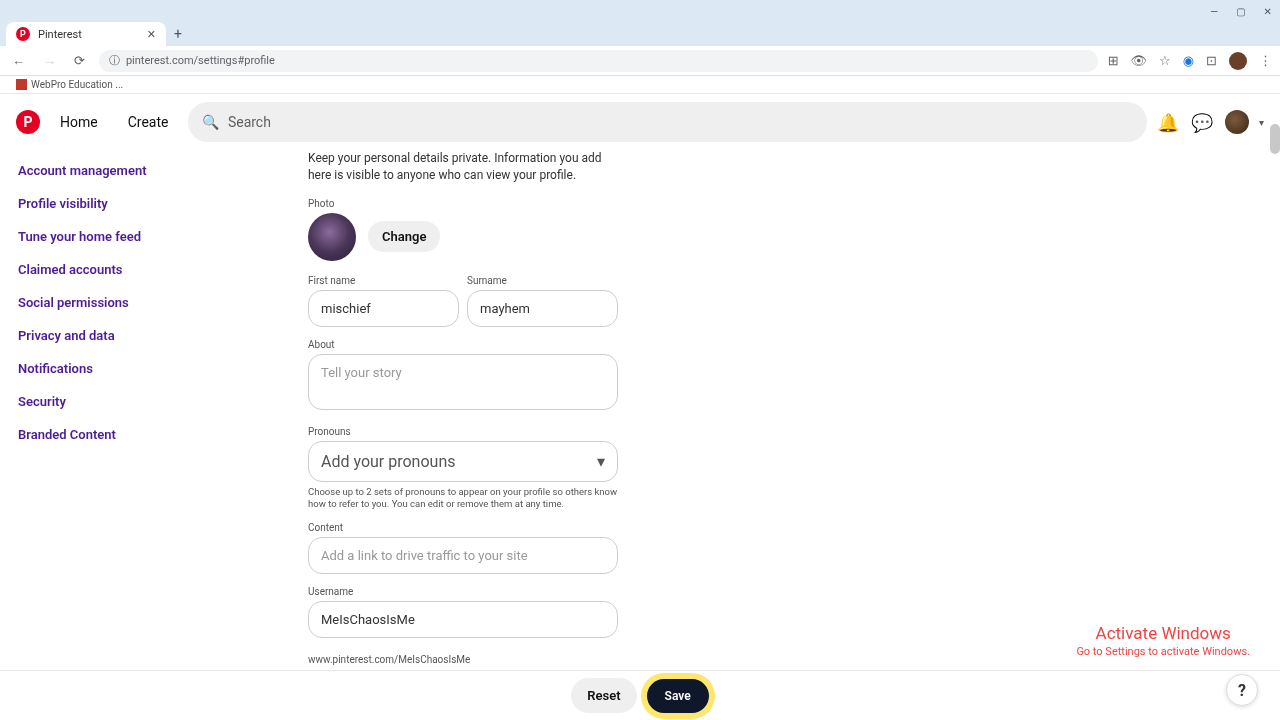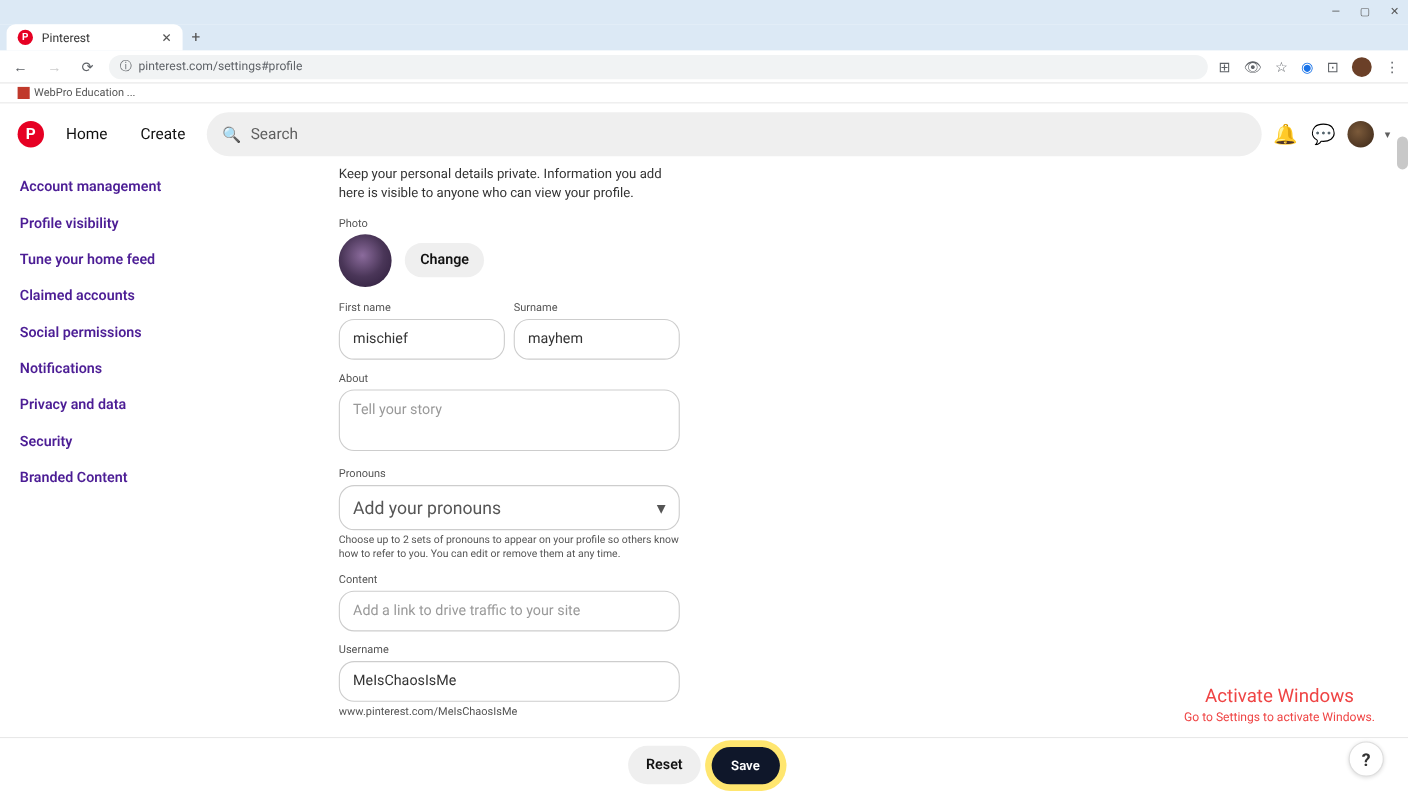--- a/index.html
+++ b/index.html
@@ -42,21 +42,21 @@
 .photo-row{display:flex;align-items:center;gap:12px;margin-bottom:14px}
 .photo{width:48px;height:48px;border-radius:50%;background:radial-gradient(circle at 45% 40%,#8b6b9c 0%,#4a3658 50%,#2a1a38 100%)}
 .btn-gray{background:#efefef;border:none;border-radius:20px;padding:8px 14px;font-size:13px;font-weight:600;color:#111;cursor:pointer}
 .row{display:flex;gap:8px}
 .field{margin-bottom:12px;flex:1}
 .input{width:100%;border:1.5px solid #cdcdcd;border-radius:14px;padding:10px 12px;font-size:13px;color:#333;outline:none;background:#fff}
 .input::placeholder{color:#999}
 textarea.input{height:56px;resize:none;font-family:inherit}
 .select{width:100%;border:1.5px solid #cdcdcd;border-radius:14px;padding:10px 12px;font-size:16px;color:#555;background:#fff;display:flex;justify-content:space-between;align-items:center;cursor:pointer}
 .help{font-size:9.5px;color:#555;line-height:1.3;margin-top:4px}
-.url-help{font-size:10px;color:#555;margin-top:4px}
+.url-help{font-size:10px;color:#555;margin-top:16px}
 
 
 .footer{position:absolute;bottom:0;left:0;right:0;height:50px;border-top:1px solid #e8e8e8;display:flex;align-items:center;justify-content:center;gap:10px;background:#fff}
 .btn-reset{background:#efefef;border:none;border-radius:20px;padding:10px 16px;font-size:13px;font-weight:600;color:#111;cursor:pointer}
 .btn-save{background:#0f172a;border:none;border-radius:20px;padding:10px 18px;font-size:12px;font-weight:600;color:#fff;cursor:pointer;position:relative;box-shadow:0 0 0 6px rgba(255,220,50,0.7)}
 
 
 .activate{position:absolute;right:30px;bottom:62px;text-align:center;color:#ef4444}
 .activate .t1{font-size:17px;margin-bottom:2px}
 .activate .t2{font-size:11px}
@@ -116,22 +116,22 @@
   <div class="caret">▾</div>
 </div>
 
 <div class="content">
   <div class="sidebar">
     <div class="sidebar-item">Account management</div>
     <div class="sidebar-item">Profile visibility</div>
     <div class="sidebar-item">Tune your home feed</div>
     <div class="sidebar-item">Claimed accounts</div>
     <div class="sidebar-item">Social permissions</div>
+    <div class="sidebar-item">Privacy and data</div>
     <div class="sidebar-item">Notifications</div>
-    <div class="sidebar-item">Privacy and data</div>
     <div class="sidebar-item">Security</div>
     <div class="sidebar-item">Branded Content</div>
   </div>
 
   <div class="main">
     <div class="form-wrap">
       <div class="intro">Keep your personal details private. Information you add here is visible to anyone who can view your profile.</div>
 
       <div class="label">Photo</div>
       <div class="photo-row">

